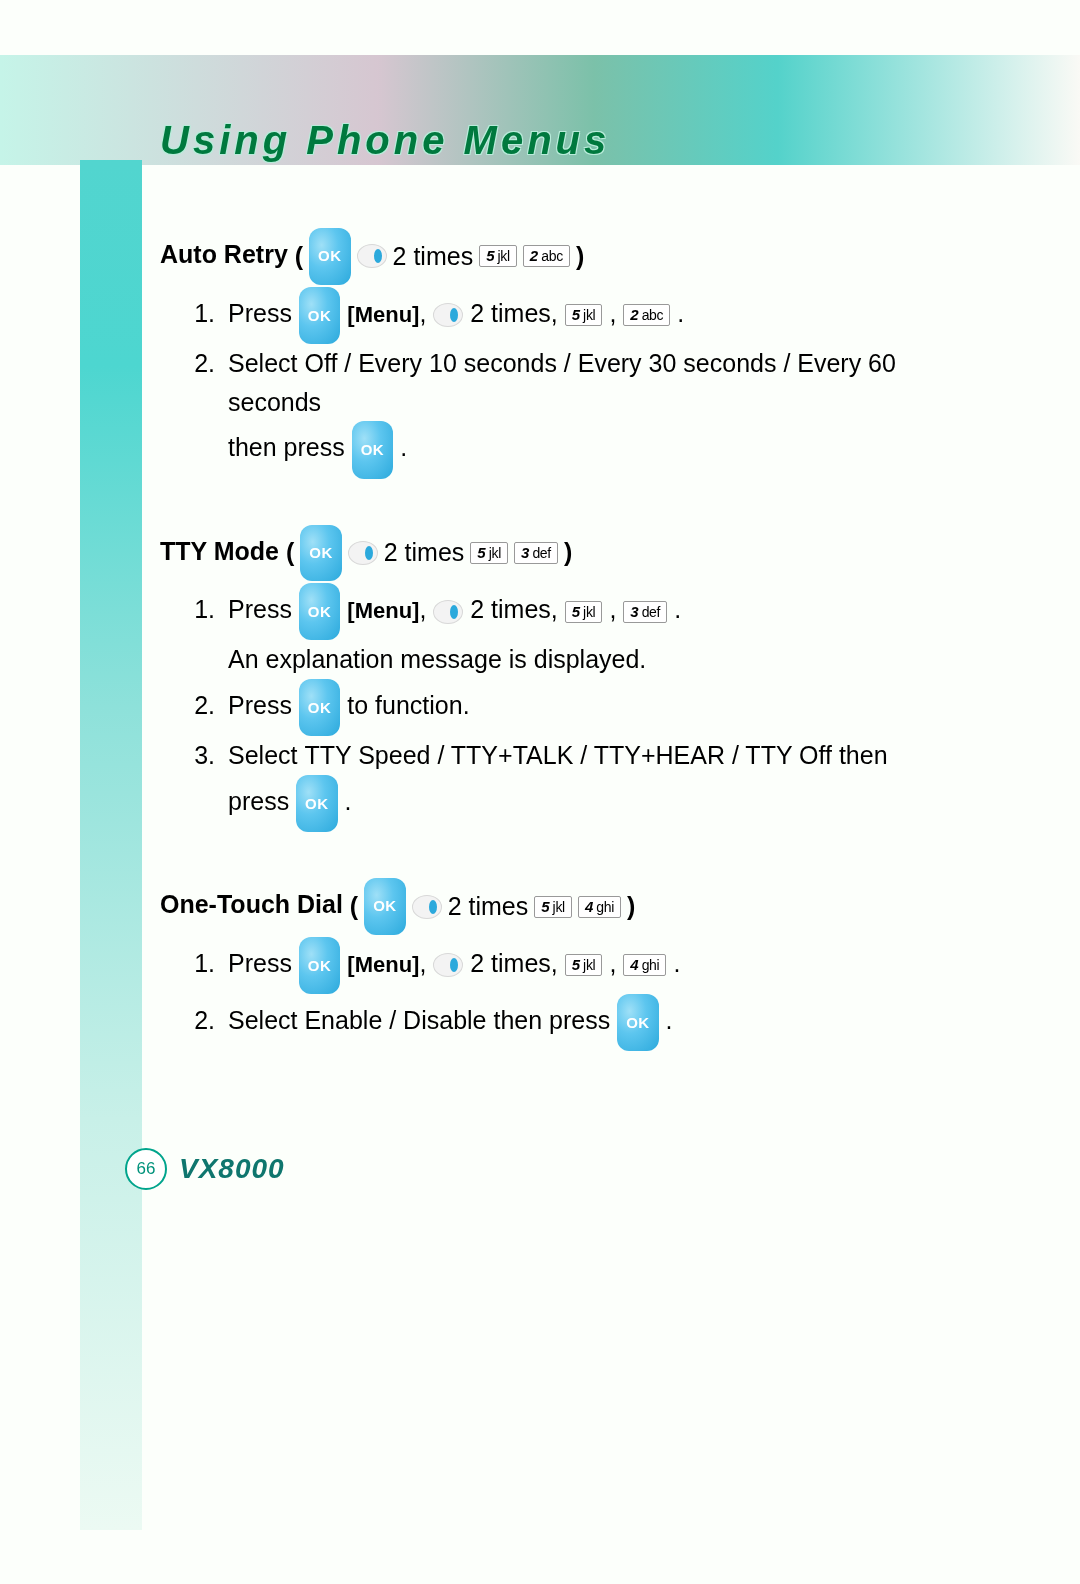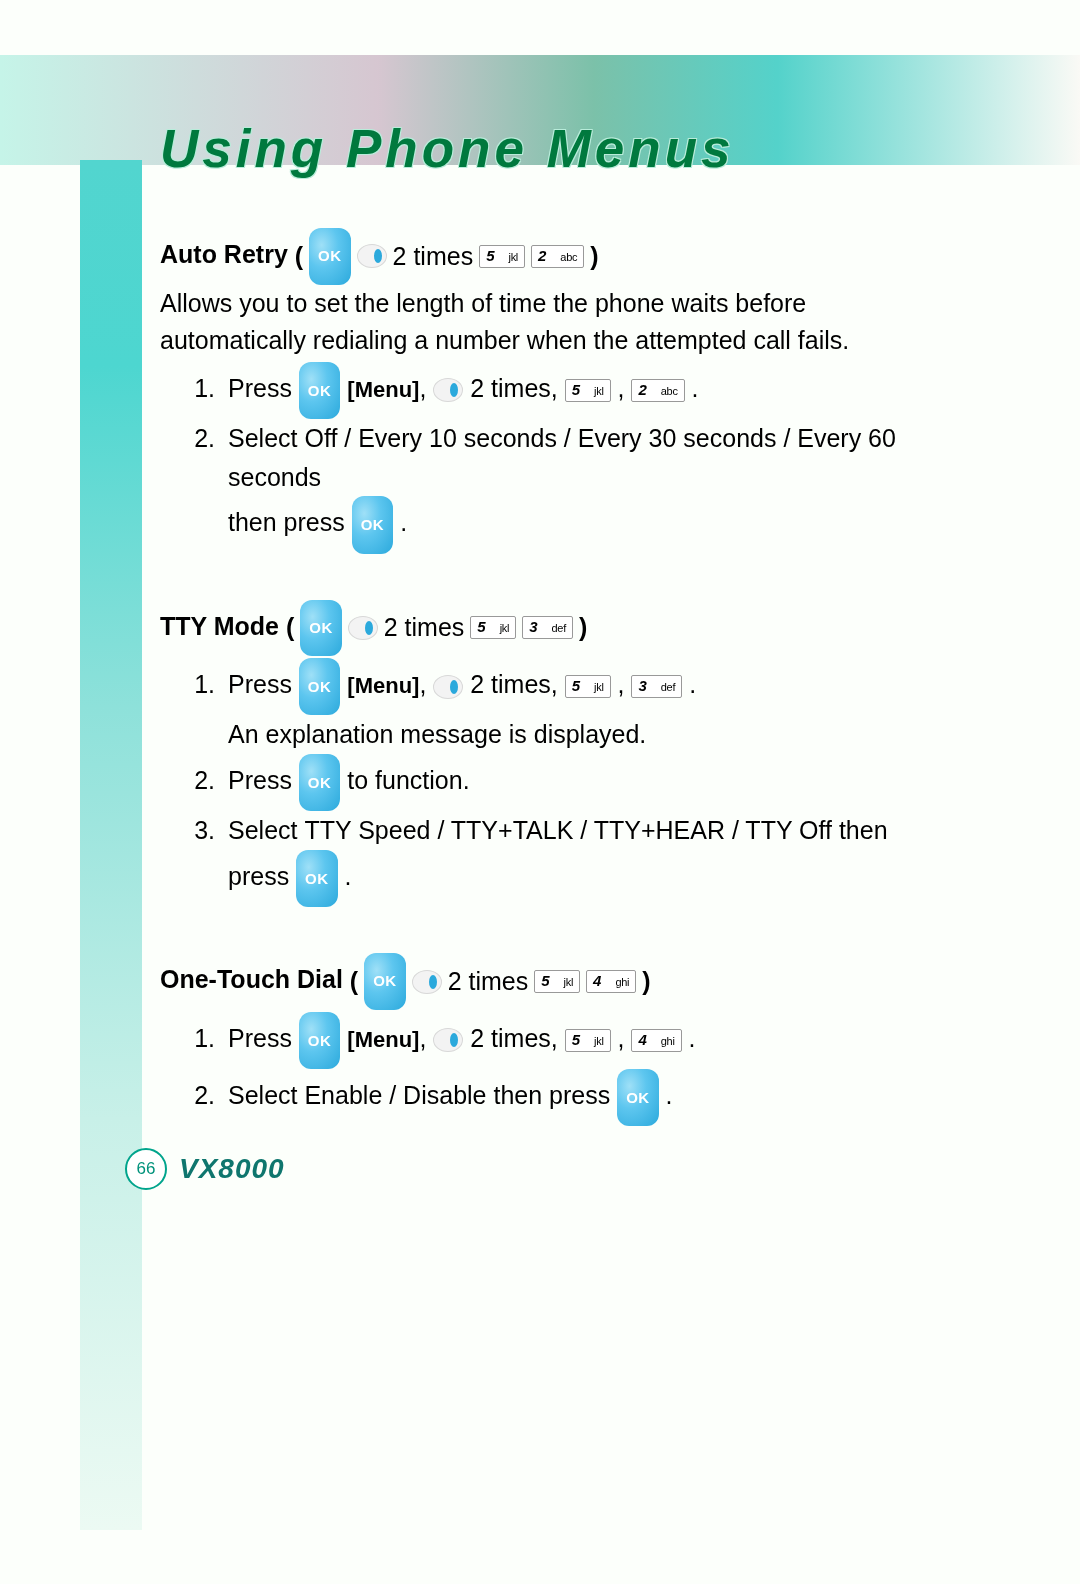--- a/index.html
+++ b/index.html
@@ -40,21 +40,21 @@
     top: 165px;
     width: 80px;
     height: 80px;
     background: #fcfffb;
     border-top-left-radius: 80px;
   }
   .heading {
     position: absolute;
     left: 160px;
     top: 118px;
-    font-size: 53px;
+    font-size: 40px;
     font-weight: 700;
     font-style: italic;
     letter-spacing: 4px;
     color: #00793e;
     text-shadow:
       -1px -1px 0 #b8ecda,
       1px -1px 0 #b8ecda,
       -1px 1px 0 #b8ecda,
       1px 1px 0 #b8ecda;
   }
@@ -118,22 +118,22 @@
     font-size: 15px;
     line-height: 17px;
     vertical-align: middle;
     font-family: Arial, Helvetica, sans-serif;
   }
   .digit-key .num {
     font-weight: 700;
     font-style: italic;
   }
   .digit-key .letters {
-    font-size: 11px;
-    margin-left: 14px;
+    font-size: 14px;
+    margin-left: 3px;
     letter-spacing: -0.3px;
     text-align: right;
   }
   .section {
     margin-top: 8px;
   }
   .section + .section {
     margin-top: 46px;
   }
   ol.steps {
@@ -197,21 +197,20 @@
         <span class="nav-key"></span>
         <span>2 times</span>
         <span class="digit-key">
           <span class="num">5</span><span class="letters">jkl</span>
         </span>
         <span class="digit-key">
           <span class="num">2</span><span class="letters">abc</span>
         </span>
         <span class="section-title">)</span>
       </span>
-      <div>Allows you to set the length of time the phone waits before automatically redialing a number when the attempted call fails.</div>
       <ol class="steps">
         <li>
           <span>Press</span>
           <span class="ok-key">OK</span>
           <b style="font-size:22px;">[Menu]</b><span>,</span>
           <span class="nav-key"></span>
           <span>2 times,</span>
           <span class="digit-key">
             <span class="num">5</span><span class="letters">jkl</span>
           </span>

